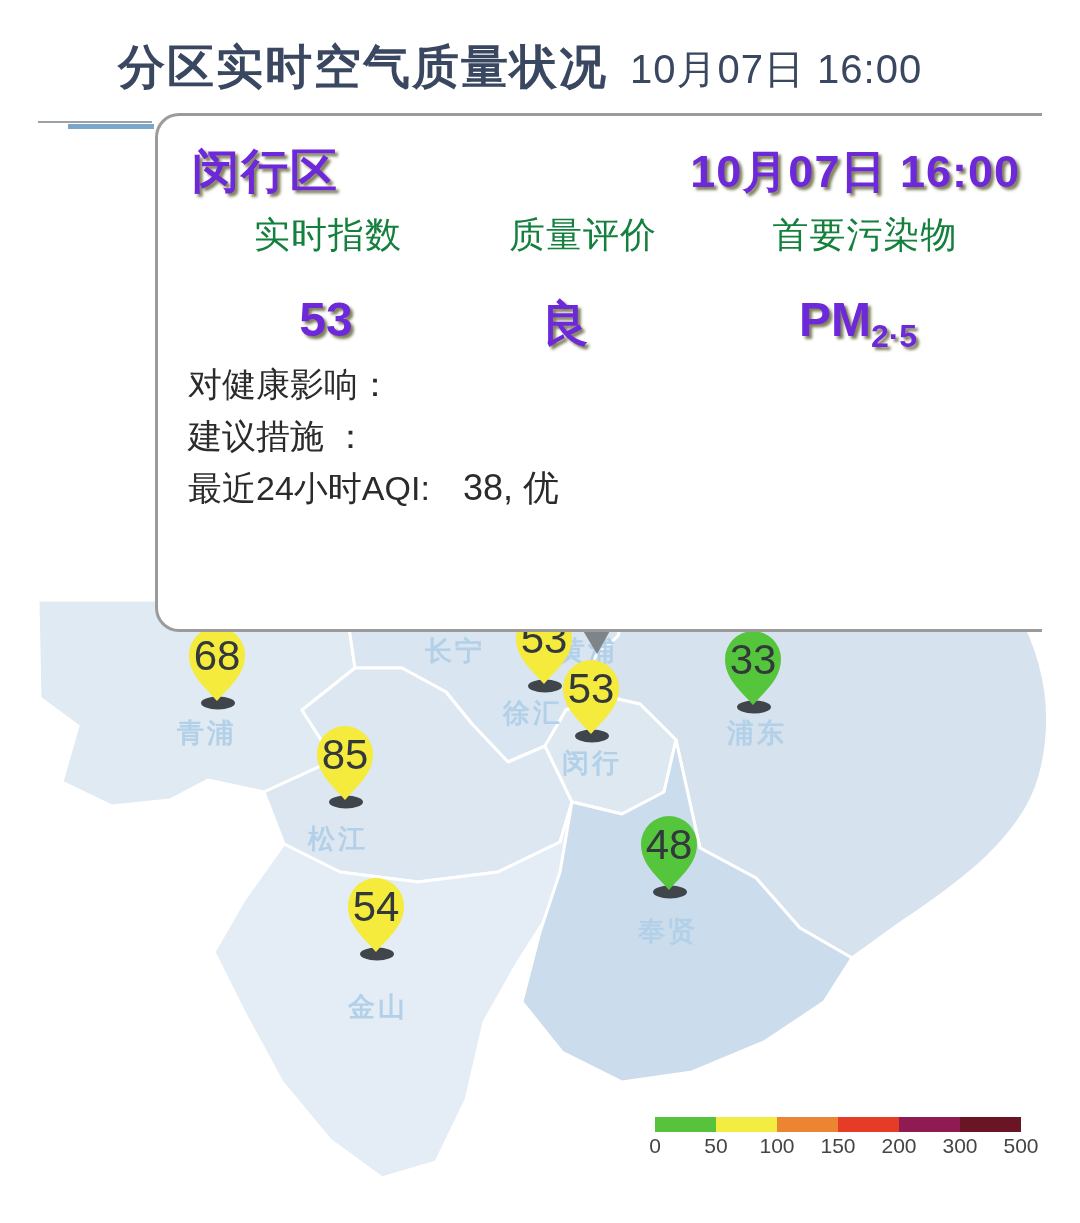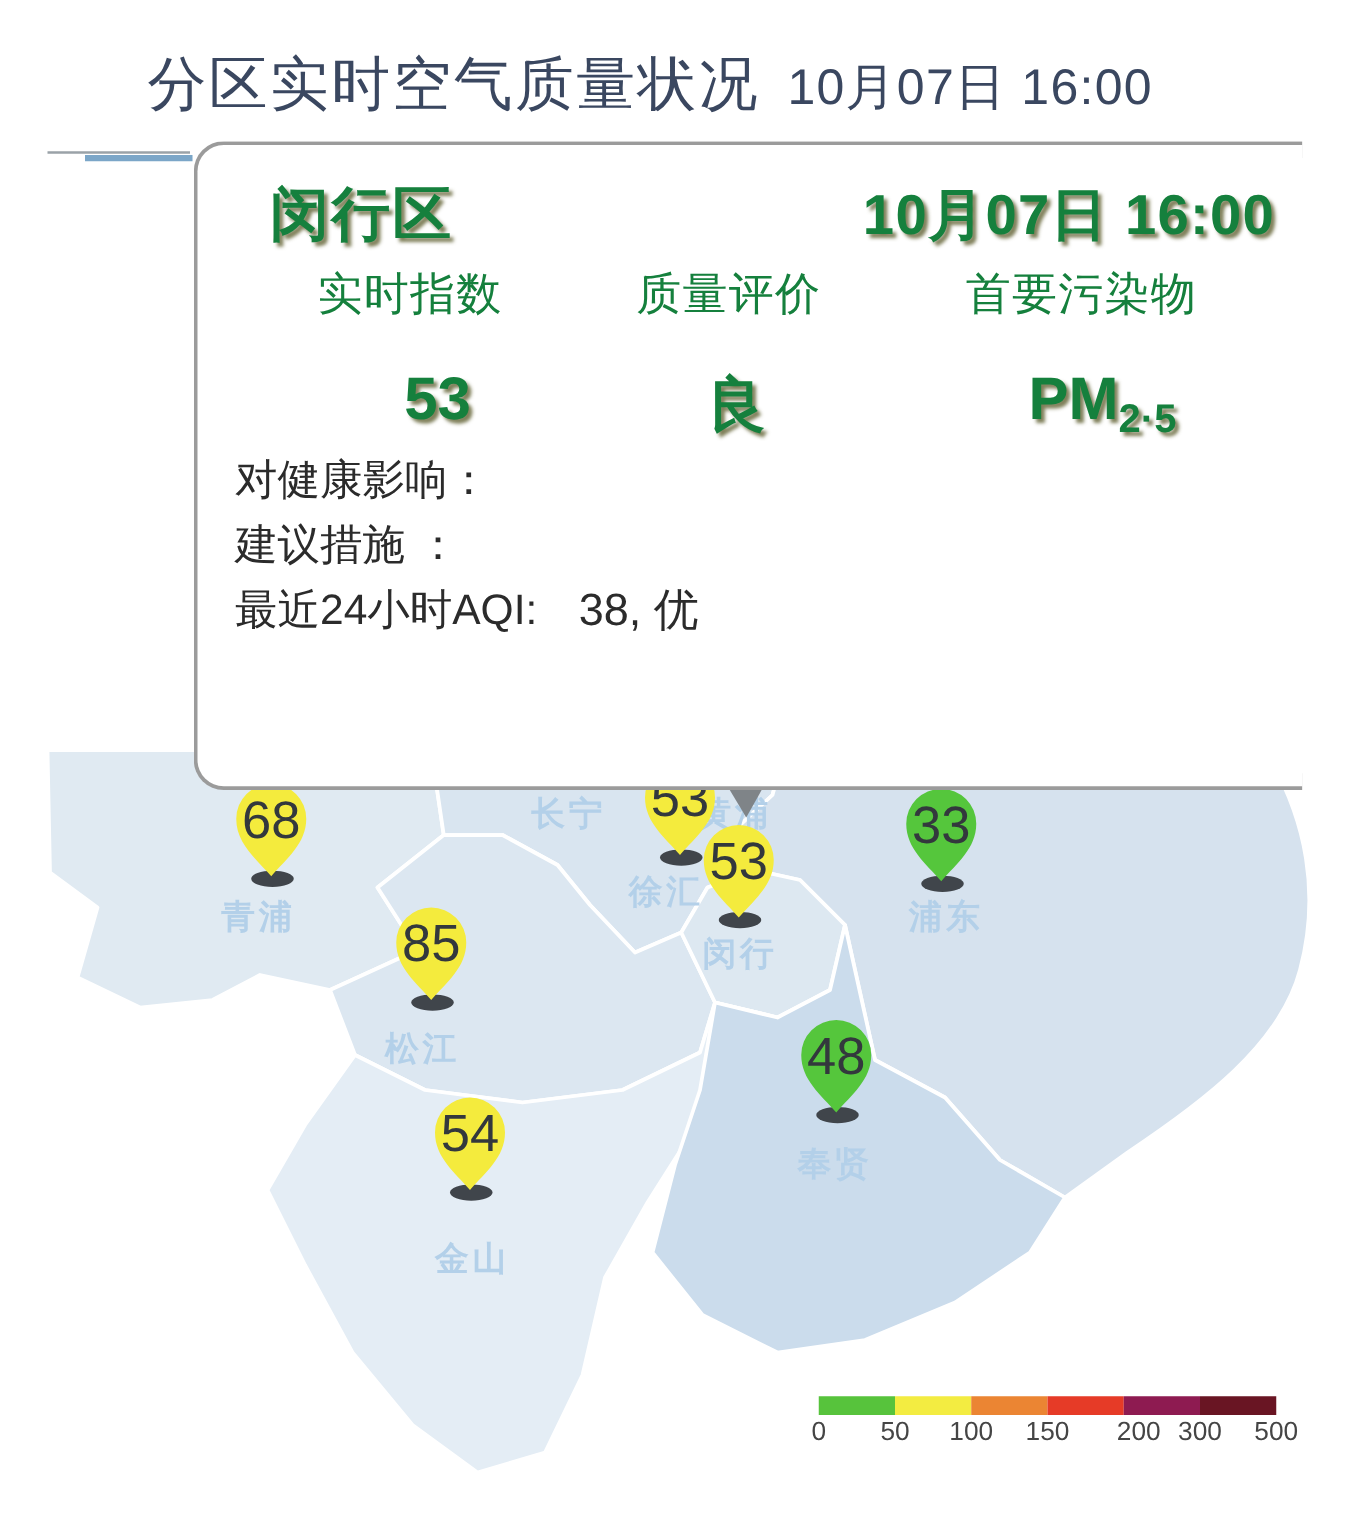--- a/index.html
+++ b/index.html
@@ -1,37 +1,37 @@
 <!DOCTYPE html>
 <html><head>
 <meta charset="utf-8">
 <style>
   html,body{margin:0;padding:0;background:#fff;}
   .page{position:relative;width:1080px;height:1223px;background:#ffffff;overflow:hidden;
         font-family:"Liberation Sans","DejaVu Sans",sans-serif;}
 
   
   .page-title{position:absolute;left:118px;top:36px;display:flex;align-items:baseline;white-space:nowrap;}
-  .page-title .main{font-size:47px;font-weight:400;color:#3a4760;letter-spacing:2px;}
+  .page-title .main{font-size:47px;font-weight:700;color:#3a4760;letter-spacing:2px;}
   .page-title .date{font-size:40px;font-weight:400;color:#3a4760;margin-left:22px;letter-spacing:1px;}
 
   
   .edge-gray{position:absolute;left:38px;top:121px;width:114px;height:2px;background:#9aa2a8;}
   .edge-blue{position:absolute;left:68px;top:124px;width:86px;height:5px;background:#7ba6c8;}
 
   
   .map-svg{position:absolute;left:0;top:0;width:1080px;height:1223px;}
   .district{stroke:#ffffff;stroke-width:3;stroke-linejoin:round;}
   .map-label{font-size:27px;font-weight:700;fill:#b3d0e9;letter-spacing:3px;text-anchor:middle;}
   .pin-num{font-size:42px;fill:#33383d;text-anchor:middle;}
 
   
   .card{position:absolute;left:155px;top:113px;width:887px;height:519px;background:#ffffff;
         border:3px solid #9b9b9b;border-right:none;border-radius:24px 0 0 24px;box-sizing:border-box;z-index:5;}
-  .yellow{color:#15803d;font-weight:700;text-shadow:3px 3px 3px rgba(105,105,60,.85);margin-left:24px;}
+  .yellow{color:#6d28d9;font-weight:700;text-shadow:3px 3px 3px rgba(105,105,60,.85);}
   .card-district{position:absolute;left:34px;top:24px;font-size:47px;letter-spacing:2px;}
   .card-date{position:absolute;right:22px;top:26px;font-size:45px;letter-spacing:1px;}
   .col-head{position:absolute;top:95px;font-size:36px;color:#15803d;transform:translateX(-50%);white-space:nowrap;letter-spacing:1px;}
   .col-val{position:absolute;top:176px;font-size:48px;transform:translateX(-50%);white-space:nowrap;}
   .col-val sub{font-size:32px;}
   .details{position:absolute;left:30px;top:242px;width:845px;}
   .detail-row{display:flex;align-items:flex-start;}
   .detail-label{flex:none;width:275px;font-size:34px;color:#2b2b2b;line-height:52px;white-space:nowrap;}
   .detail-value{flex:1;font-size:36px;color:#2b2b2b;line-height:52px;}
 
@@ -147,18 +147,18 @@
       <div style="background: rgb(235, 133, 51);"></div>
       <div style="background: rgb(230, 59, 39);"></div>
       <div style="background: rgb(142, 27, 81);"></div>
       <div style="background: rgb(105, 21, 35);"></div>
     </div>
   <div class="legend-ticks" id="legend-ticks">
       <span style="left: 0px;">0</span>
       <span style="left: 61px;">50</span>
       <span style="left: 122px;">100</span>
       <span style="left: 183px;">150</span>
-      <span style="left: 244px; margin-left: 12px;">200</span>
+      <span style="left: 244px;">200</span>
       <span style="left: 305px;">300</span>
       <span style="left: 366px;">500</span>
     </div>
 
 </div>
 
 </body></html>

